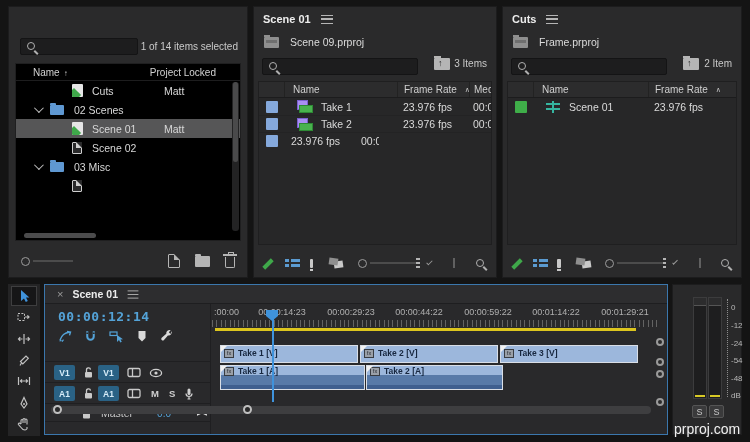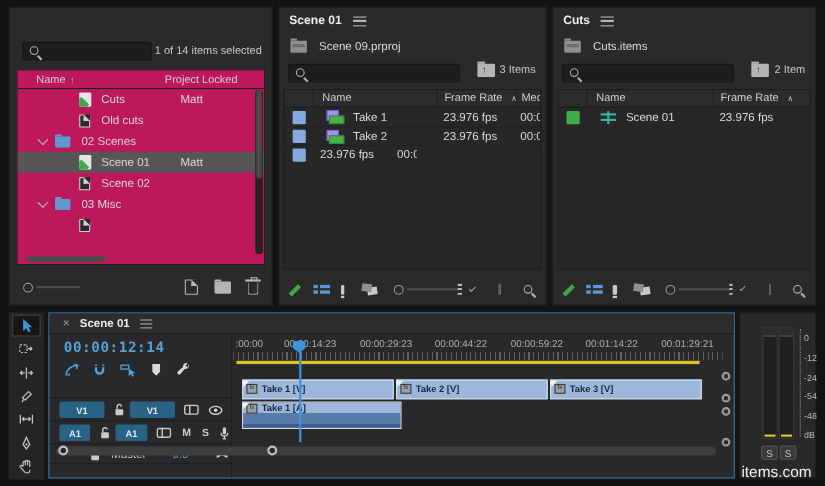--- a/index.html
+++ b/index.html
@@ -14,21 +14,21 @@
   .gi-menu{width:12px;height:9px;border-top:1.5px solid #b5b5b5;border-bottom:1.5px solid #b5b5b5;position:relative}
   .gi-menu::before{content:"";position:absolute;left:0;right:0;top:2.5px;height:1.5px;background:#b5b5b5}
   .searchbox{height:17px;background:#1d1d1e;border:1px solid #141415;border-radius:2px;display:flex;align-items:center;padding:0 5px}
   .mag{position:relative;width:11px;height:11px;display:inline-block;flex:0 0 auto}
   .mag::before{content:"";position:absolute;left:1px;top:1px;width:6px;height:6px;border:1.5px solid #b0b0b0;border-radius:50%}
   .mag::after{content:"";position:absolute;left:8.5px;top:8.5px;width:4.5px;height:1.5px;background:#b0b0b0;transform:rotate(45deg);transform-origin:0 0}
   
   .prod-search{position:absolute;top:31px;left:11px;right:9px;display:flex;align-items:center;justify-content:space-between}
   .prod-search .searchbox{width:118px}
   .status{font-size:10px;color:#cacaca}
-  .prod-table{position:absolute;left:6px;right:6px;top:56px;bottom:36px;background:#be185d;border:1px solid #1f1f20;overflow:hidden}
+  .prod-table{position:absolute;left:6px;right:6px;top:56px;bottom:36px;background:#000000;border:1px solid #1f1f20;overflow:hidden}
   .col-head{height:17px;display:flex;align-items:center;justify-content:space-between;padding:0 24px 0 17px;font-size:10px;color:#d2d2d2;border-bottom:1px solid #1d1d1e}
   .gi-up{font-size:8px;color:#c0c0c0;margin-left:4px}
   .tree-row{height:19px;display:flex;align-items:center;font-size:10.5px;color:#d8d8d8;position:relative}
   .tree-row.selected{background:#565657}
   .lv0{padding-left:18px}.lv1{padding-left:56px}
   .gi-chev{width:7px;height:7px;border-right:1.5px solid #bdbdbd;border-bottom:1.5px solid #bdbdbd;transform:rotate(45deg) translateY(-2px);margin-right:9px;flex:0 0 auto}
   .ic-folder{width:14px;height:10px;background:#5f98d2;border-radius:1px;position:relative;margin-right:10px;flex:0 0 auto}
   .ic-folder::before{content:"";position:absolute;top:-2px;left:0;width:6px;height:2px;background:#5f98d2;border-radius:1px 1px 0 0}
   .ic-doc{width:10px;height:12px;border:1px solid #cfcfcf;border-radius:1px;position:relative;margin-right:10px;flex:0 0 auto;background:#2a2a2b}
   .ic-doc::before{content:"";position:absolute;right:-1px;top:-1px;border:3px solid #2a2a2b;border-left-color:#cfcfcf;border-bottom-color:#cfcfcf}
@@ -111,21 +111,21 @@
   .tl-tabname{font-size:10.5px;font-weight:bold;color:#ececec}
   .tl-tabs .gi-menu{transform:scale(.9)}
   .tl-left{position:absolute;left:0;top:19px;width:166px;bottom:0;border-right:1px solid #1f1f21}
   .tc{position:absolute;left:13px;top:5px;font-family:"DejaVu Sans Mono",monospace;font-size:13px;font-weight:bold;color:#54a3d8;letter-spacing:.5px}
   .tl-icons{position:absolute;left:13px;top:25px;display:flex;gap:12px;align-items:center;height:14px}
   .trk{position:absolute;left:0;right:0;display:flex;align-items:center}
   .trk-v1{top:59px;height:19px}
   .trk-a1{top:80px;height:19px}
   .trk-master{top:101px;height:16px;font-size:10.5px;color:#c9c9c9}
   .hline{position:absolute;left:0;right:0;height:1px;background:#1f1f21}
-  .tbtn{width:41px;height:15px;background:#2a6285;color:#d6ecf8;font-size:8.5px;font-weight:bold;display:flex;align-items:center;justify-content:center;border-radius:2px;margin-left:4px}
+  .tbtn{width:21px;height:15px;background:#2a6285;color:#d6ecf8;font-size:8.5px;font-weight:bold;display:flex;align-items:center;justify-content:center;border-radius:2px;margin-left:4px}
   .tbtn.first{margin-left:9px}
   .ticon{margin-left:8px;display:flex;align-items:center}
   .tchar{margin-left:10px;font-size:9.5px;color:#cfcfcf;font-weight:bold}
   .m-lock{margin-left:36px}
   .m-label{margin-left:9px}
   .m-level{margin-left:24px;color:#54a3d8;font-size:10px}
   .m-fit{position:absolute;left:152px;font-size:7px;color:#dddddd;letter-spacing:-1px}
   
   .clips{position:absolute;left:167px;top:19px;width:445px;bottom:0;overflow:hidden}
   .rlabel{position:absolute;top:3px;font-size:9px;color:#b0b0b0;transform:translateX(-50%);white-space:nowrap}
@@ -170,24 +170,20 @@
     <div class="prod-table">
       <div class="col-head">
         <span><span>Name</span><span class="gi-up">↑</span></span>
         <span>Project Locked</span>
       </div>
       <div class="tree-row lv1">
         <span class="ic-proj"></span>
         <span>Cuts</span>
         <span class="tr-lock">Matt</span>
       </div>
-      <div class="tree-row lv1">
-        <span class="ic-doc"></span>
-        <span>Old cuts</span>
-      </div>
       <div class="tree-row lv0">
         <span class="gi-chev"></span>
         <span class="ic-folder"></span>
         <span>02 Scenes</span>
       </div>
       <div class="tree-row lv1 selected">
         <span class="ic-proj"></span>
         <span>Scene 01</span>
         <span class="tr-lock">Matt</span>
       </div>
@@ -289,21 +285,21 @@
     </div>
   </section>
 
   <section class="panel" id="cuts">
     <div class="phead">
       <span class="ptitle">Cuts</span>
       <span class="gi-menu"></span>
     </div>
     <div class="crumb">
       <span class="ic-bin-sm"></span>
-      <span>Cuts.items</span>
+      <span>Frame.prproj</span>
     </div>
     <div class="search-row">
       <span class="searchbox">
           <span class="mag"></span>
         </span>
       <span class="folderup"></span>
       <span class="count">2 Item</span>
     </div>
     <div class="bin-table">
       <div class="bin-cols">
@@ -506,20 +502,26 @@
             <span class="clip-name">Take 3 [V]</span>
           </span>
       </div>
 
       <div class="clip-a" style="left:8px;width:145px">
         <span class="clip-inner">
             <span class="fxb">fx</span>
             <span class="clip-name">Take 1 [A]</span>
           </span>
       </div>
+      <div class="clip-a" style="left:154px;width:137px">
+        <span class="clip-inner">
+            <span class="fxb">fx</span>
+            <span class="clip-name">Take 2 [A]</span>
+          </span>
+      </div>
     </div>
 
     <span class="tknob" style="top:53px"></span>
     <span class="tknob" style="top:73px"></span>
     <span class="tknob" style="top:85px"></span>
     <span class="tknob" style="top:113px"></span>
 
     <div class="tl-hscroll">
       <span class="hknob" style="left:2px"></span>
       <span class="hknob" style="left:192px"></span>
@@ -533,14 +535,14 @@
     <span class="ml" style="top:18px">0</span>
     <span class="ml" style="top:36px">-12</span>
     <span class="ml" style="top:54px">-24</span>
     <span class="ml" style="top:71px">-54</span>
     <span class="ml" style="top:89px">-48</span>
     <span class="ml" style="top:106px">dB</span>
     <span class="sbtn sb1">S</span>
     <span class="sbtn sb2">S</span>
   </section>
 
-  <div class="watermark">items.com</div>
+  <div class="watermark">prproj.com</div>
 </div>
 
 </body></html>

